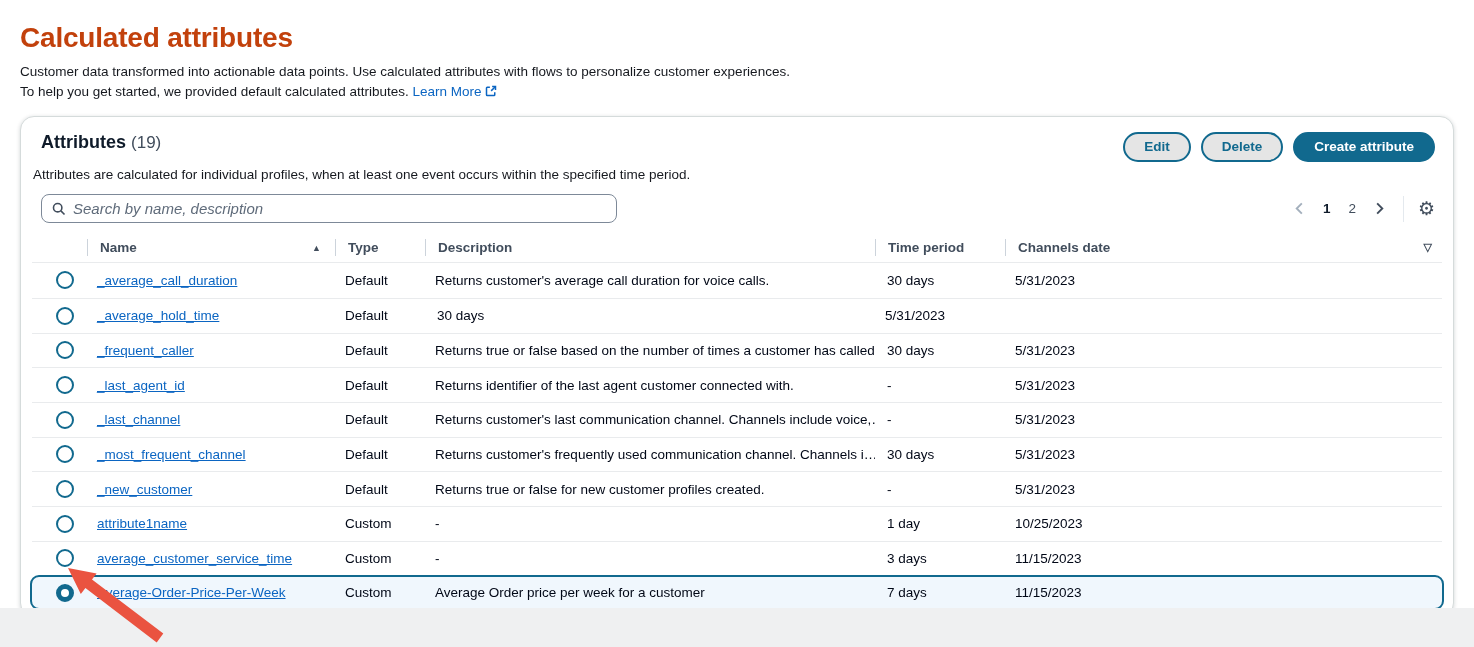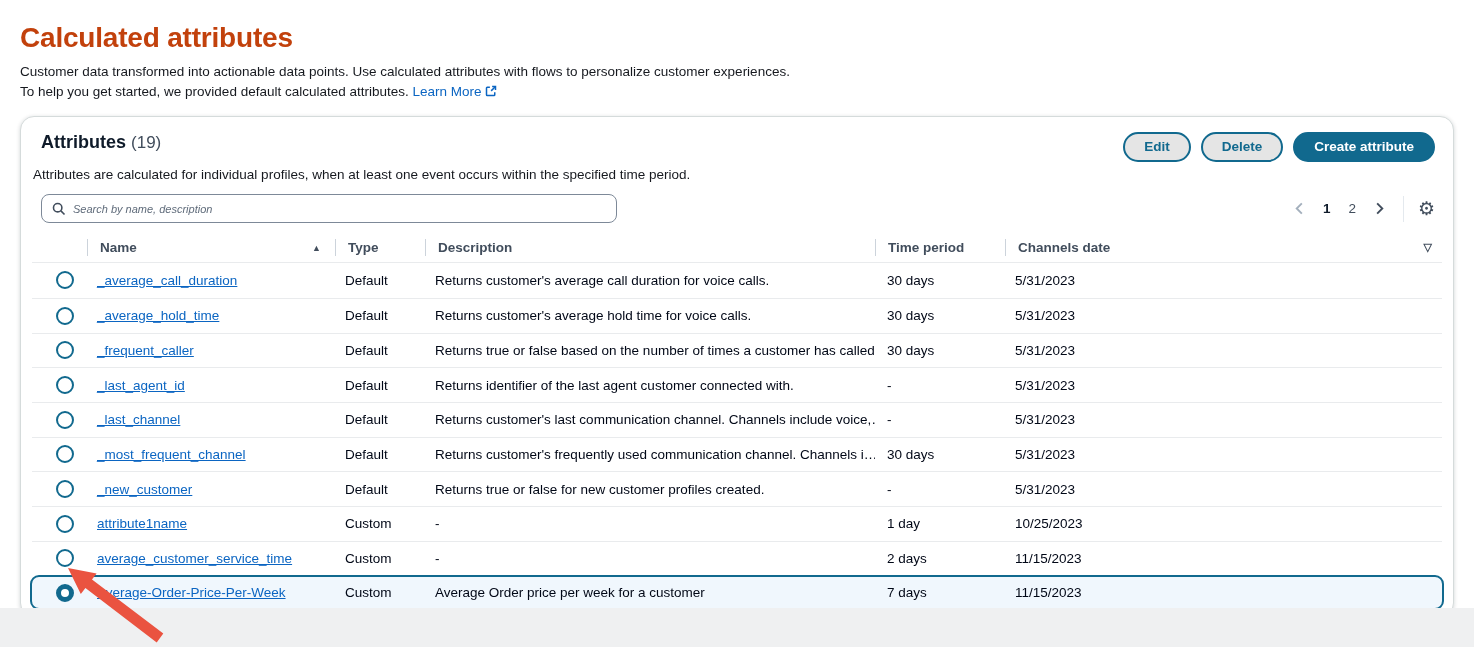--- a/index.html
+++ b/index.html
@@ -46,21 +46,21 @@
   .toolbar { display: flex; align-items: center; justify-content: space-between; padding: 12px 18px 10px 20px; }
   .search-box {
     display: flex; align-items: center; gap: 7px;
     width: 576px; height: 29px;
     border: 1px solid #7d8998; border-radius: 8px;
     padding: 0 10px; background: #fff;
   }
   .search-box input {
     border: none; outline: none; flex: 1;
     font-family: "Liberation Sans", sans-serif;
-    font-size: 11px; font-style: italic; color: #16191f; background: transparent;
+    font-size: 15px; font-style: italic; color: #16191f; background: transparent;
   }
   .search-box input::placeholder { color: #5f6b7a; font-style: italic; }
   .search-icon { color: #414d5c; display: flex; }
   .pager { display: flex; align-items: center; gap: 6px; color: #414d5c; }
   .pager .chev { display: flex; align-items: center; padding: 2px 4px; cursor: pointer; }
   .pager .chev.disabled { color: #a4b0bd; cursor: default; }
   .page-num { font-size: 13.5px; padding: 2px 6px; cursor: pointer; color: #414d5c; }
   .page-num.current { font-weight: 700; color: #0f1b2a; }
   .pager-divider { width: 1px; height: 26px; background: #e4e9ee; margin: 0 8px 0 6px; }
   .gear { font-size: 19px; color: #414d5c; cursor: pointer; line-height: 1; }
@@ -201,21 +201,20 @@
     <div class="cell">5/31/2023</div>
   </div>
         <div class="trow">
     <div class="cell radio-cell">
       <span class="radio"></span>
     </div>
     <div class="cell">
       <a class="name-link">_average_hold_time</a>
     </div>
     <div class="cell">Default</div>
-    <div class="cell">Returns customer's average hold time for voice calls.</div>
     <div class="cell time">30 days</div>
     <div class="cell">5/31/2023</div>
   </div>
         <div class="trow">
     <div class="cell radio-cell">
       <span class="radio"></span>
     </div>
     <div class="cell">
       <a class="name-link">_frequent_caller</a>
     </div>
@@ -286,21 +285,21 @@
   </div>
         <div class="trow">
     <div class="cell radio-cell">
       <span class="radio"></span>
     </div>
     <div class="cell">
       <a class="name-link">average_customer_service_time</a>
     </div>
     <div class="cell">Custom</div>
     <div class="cell">-</div>
-    <div class="cell time">2 days</div>
+    <div class="cell time">3 days</div>
     <div class="cell">11/15/2023</div>
   </div>
         <div class="trow selected">
     <div class="cell radio-cell">
       <span class="radio checked"></span>
     </div>
     <div class="cell">
       <a class="name-link">Average-Order-Price-Per-Week</a>
     </div>
     <div class="cell">Custom</div>

